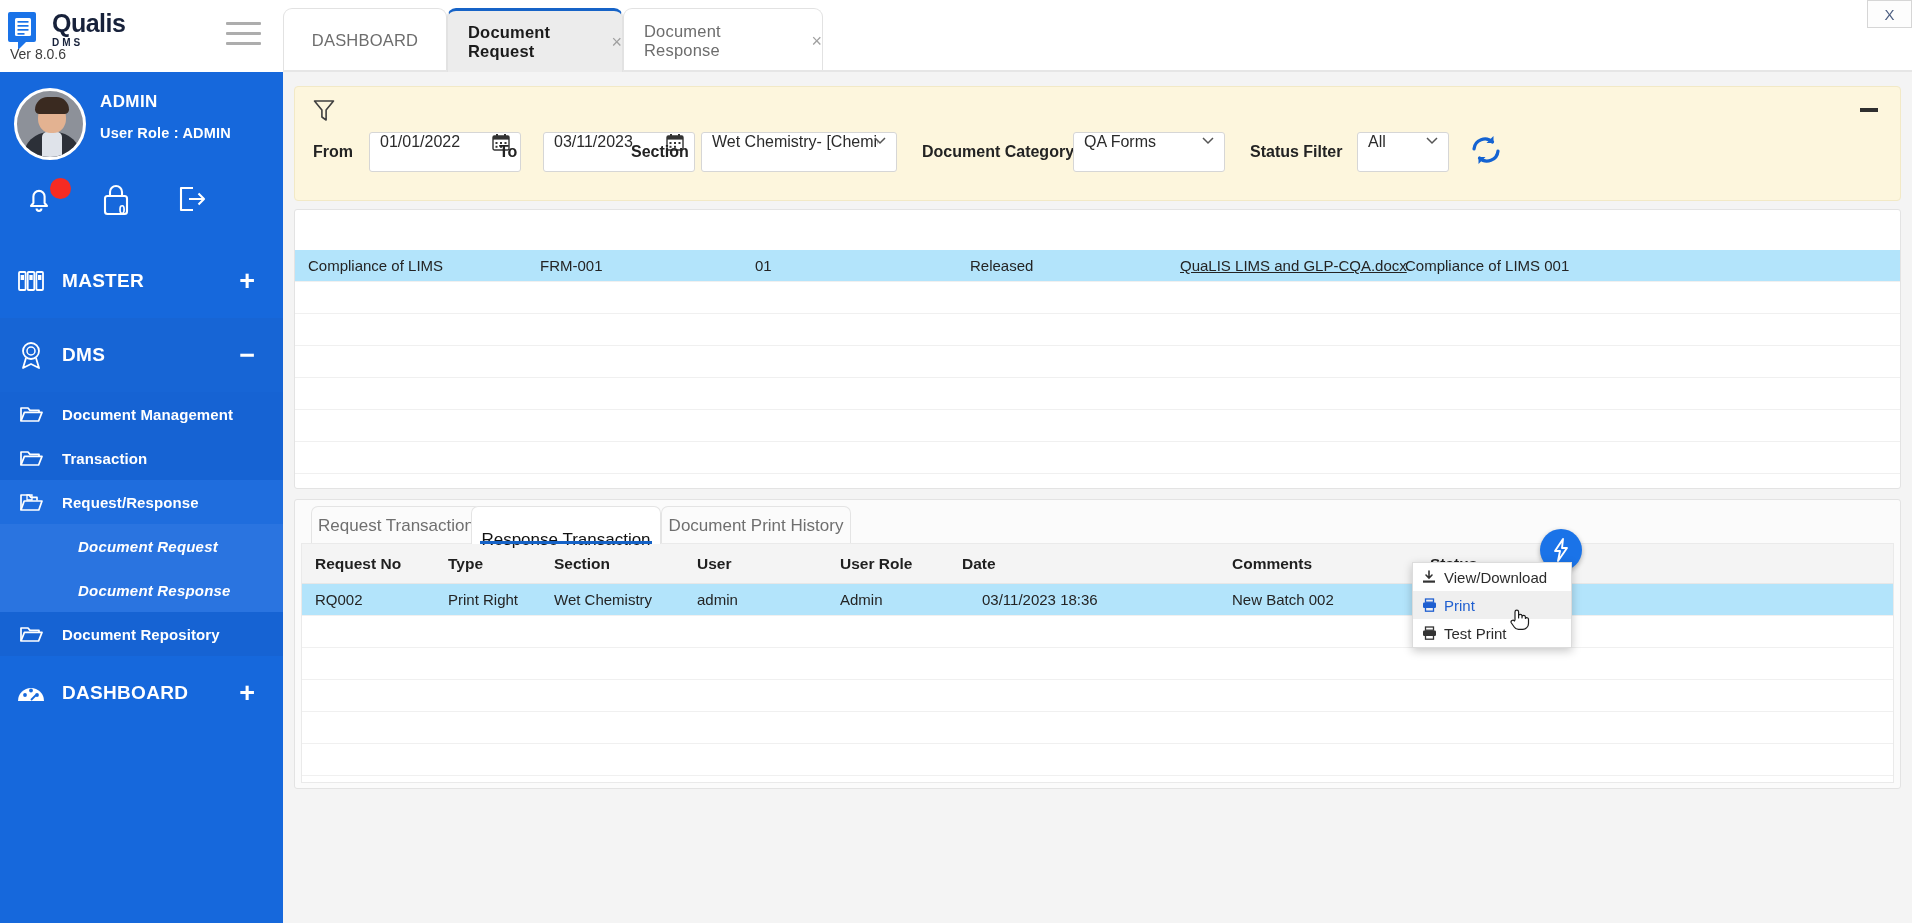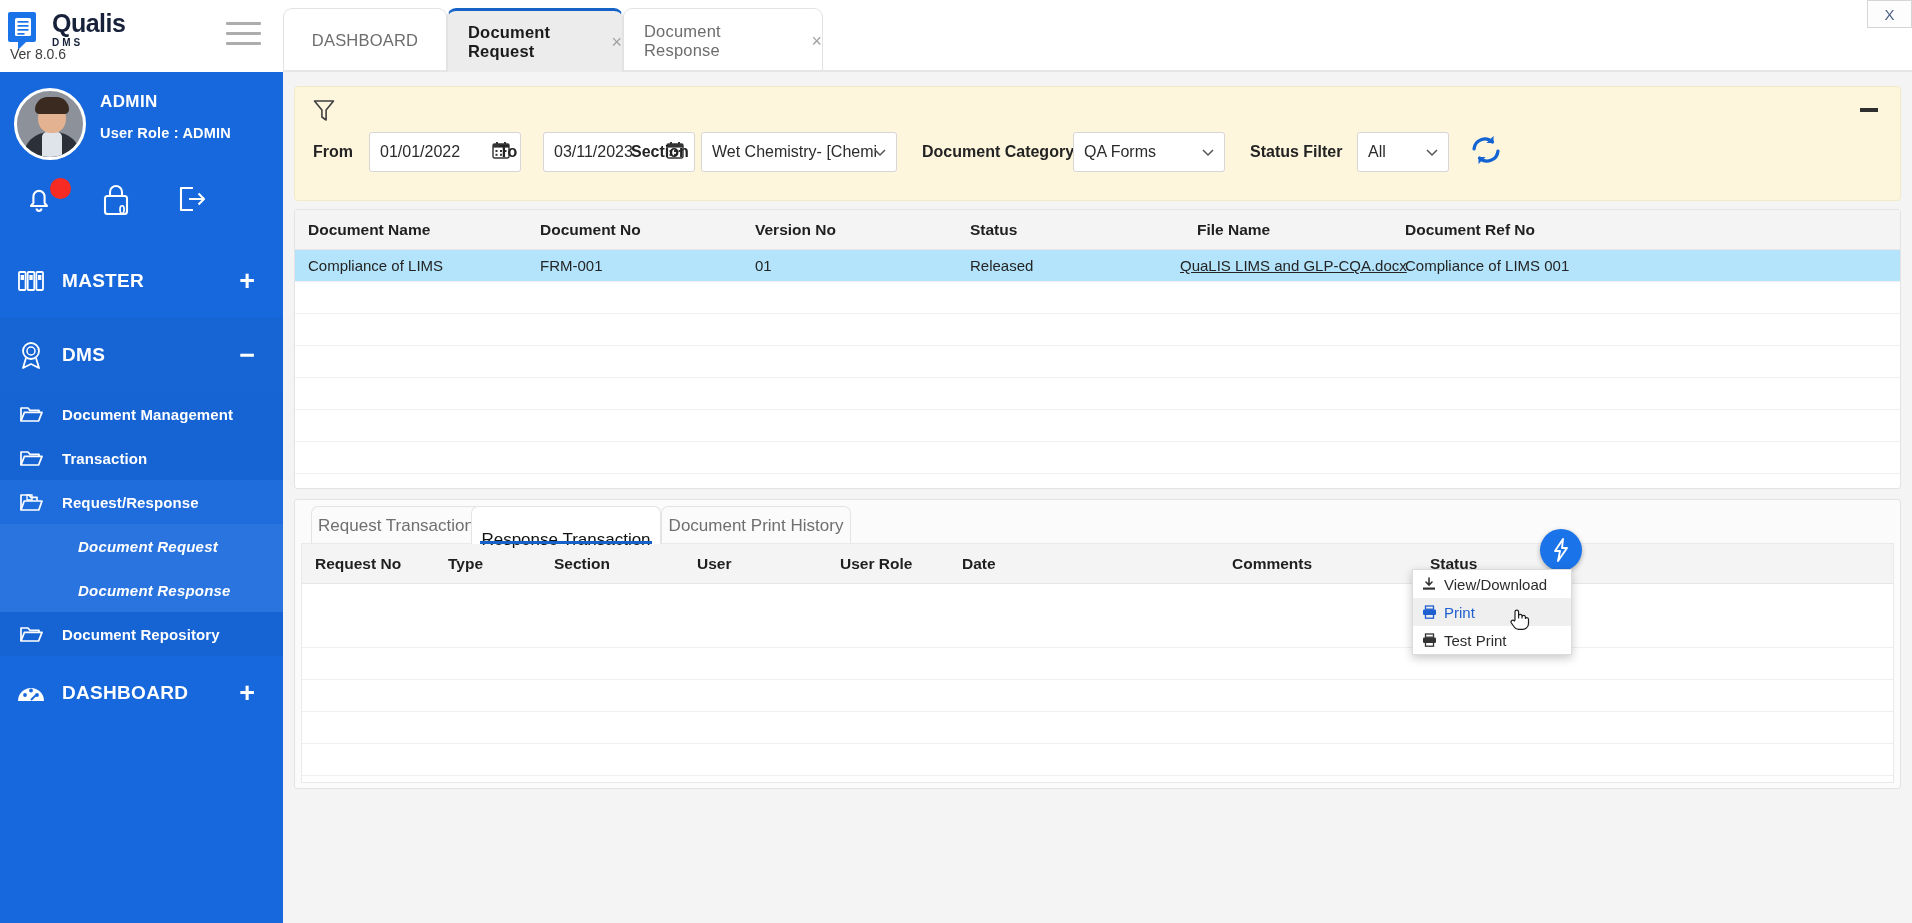--- a/index.html
+++ b/index.html
@@ -78,21 +78,21 @@
   .content { position: absolute; left: 283px; top: 72px; width: 1629px; height: 851px; background: #f4f4f4; }
 
   .filterpanel { position: absolute; left: 11px; top: 14px; width: 1607px; height: 115px;
                  background: #fdf6dd; border: 1px solid #f2e9c6; border-radius: 4px; }
   .funnel { position: absolute; left: 18px; top: 12px; }
   .minus-btn { position: absolute; right: 18px; top: 14px; width: 22px; height: 18px; cursor: pointer; }
   .minus-btn i { display: block; width: 18px; height: 4px; background: #2f2f2f; margin-top: 7px; }
 
   .flabel { position: absolute; top: 56px; font-size: 16px; font-weight: bold; color: #232323; }
   .fbox { position: absolute; top: 45px; background: #fff; border: 1px solid #d6d6d6; border-radius: 3px;
-          height: 40px; display: flex; align-items: center; padding: 14px 10px; cursor: pointer; }
+          height: 40px; display: flex; padding: 0 10px; cursor: pointer; }
   .fbox .fval { font-size: 16px; color: #2b2b2b; white-space: nowrap; overflow: hidden; }
   .fbox .cal { position: absolute; right: 10px; }
   .fbox .chev { position: absolute; right: 9px; width: 14px; height: 14px; }
   .refresh { position: absolute; left: 1174px; top: 46px; width: 40px; height: 40px; cursor: pointer; }
 
   .grid-card { position: absolute; left: 11px; top: 137px; width: 1607px; height: 280px;
                background: #ffffff; border: 1px solid #e3e3e3; border-radius: 3px; }
   .ghead { position: absolute; left: 0; top: 0; width: 100%; height: 40px; background: #f4f4f4; border-bottom: 1px solid #e7e7e7; }
   .ghead .th { position: absolute; top: 11px; font-size: 15.5px; font-weight: bold; color: #1f1f1f; white-space: nowrap; }
   .grow { position: absolute; left: 0; width: 100%; height: 32px; border-bottom: 1px solid #f0f0f0; }
@@ -113,21 +113,21 @@
   .btab-1 { left: 0; width: 170px; margin-left: 10px; }
   .btab-2 { left: 170px; width: 190px; z-index: 3; }
   .btab-3 { left: 360px; width: 190px; }
 
   .btable { position: absolute; left: 6px; top: 43px; width: 1593px; height: 240px; background: #fff; border: 1px solid #eaeaea; }
 
   .fab { position: absolute; left: 1245px; top: 29px; width: 42px; height: 42px; border-radius: 50%;
          background: #1a73e8; display: flex; align-items: center; justify-content: center; cursor: pointer;
          box-shadow: 0 2px 5px rgba(0,0,0,.3); z-index: 12; }
 
-  .ctxmenu { position: absolute; left: 1117px; top: 69px; width: 160px; background: #fff;
+  .ctxmenu { position: absolute; left: 1117px; top: 62px; width: 160px; background: #fff;
              border: 1px solid #dcdcdc; box-shadow: 0 3px 9px rgba(0,0,0,.22); z-index: 20; }
   .ctxitem { height: 28px; display: flex; align-items: center; padding-left: 9px; font-size: 15px; color: #2c2c2c; cursor: pointer; }
   .ctxitem.hl { background: #efefef; color: #1f5fd0; }
   .ctxitem .cglyph { width: 22px; display: flex; align-items: center; }
 
   .cursor { position: absolute; left: 1214px; top: 107px; width: 22px; height: 26px; z-index: 25; }
 </style>
 </head>
 <body>
 
@@ -386,28 +386,20 @@
         <svg width="34" height="34" viewBox="0 0 34 34">
           <path d="M5 16 a11 11 0 0 1 18.5 -7" fill="none" stroke="#1463d2" stroke-width="3.2" stroke-linecap="round"></path>
           <path d="M29 18 a11 11 0 0 1 -18.5 7" fill="none" stroke="#1463d2" stroke-width="3.2" stroke-linecap="round"></path>
           <path d="M24.5 3 l0 7 l-7 0 z" fill="#1463d2"></path>
           <path d="M9.5 31 l0 -7 l7 0 z" fill="#1463d2"></path>
         </svg>
       </div>
     </div>
 
     <div class="grid-card">
-      <div class="ghead">
-        <span class="th" style="left:13px;">Document Name</span>
-        <span class="th" style="left:245px;">Document No</span>
-        <span class="th" style="left:460px;">Version No</span>
-        <span class="th" style="left:675px;">Status</span>
-        <span class="th" style="left:902px;">File Name</span>
-        <span class="th" style="left:1110px;">Document Ref No</span>
-      </div>
 
       <div class="grow sel" style="top:40px;">
         <span class="td" style="left:13px;">Compliance of LIMS</span>
         <span class="td" style="left:245px;">FRM-001</span>
         <span class="td" style="left:460px;">01</span>
         <span class="td" style="left:675px;">Released</span>
         <span class="td glink" style="left:885px;">QuaLIS LIMS and GLP-CQA.docx</span>
         <span class="td" style="left:1110px;">Compliance of LIMS 001</span>
       </div>
 
@@ -437,20 +429,30 @@
           <span class="th" style="left:13px;">Request No</span>
           <span class="th" style="left:146px;">Type</span>
           <span class="th" style="left:252px;">Section</span>
           <span class="th" style="left:395px;">User</span>
           <span class="th" style="left:538px;">User Role</span>
           <span class="th" style="left:660px;">Date</span>
           <span class="th" style="left:930px;">Comments</span>
           <span class="th" style="left:1128px;">Status</span>
         </div>
 
+        <div class="grow sel" style="top:40px;">
+          <span class="td" style="left:13px;">RQ002</span>
+          <span class="td" style="left:146px;">Print Right</span>
+          <span class="td" style="left:252px;">Wet Chemistry</span>
+          <span class="td" style="left:395px;">admin</span>
+          <span class="td" style="left:538px;">Admin</span>
+          <span class="td" style="left:680px;">03/11/2023 18:36</span>
+          <span class="td" style="left:930px;">New Batch 002</span>
+          <span class="td" style="left:1128px;">R</span>
+        </div>
 
         <div class="grow" style="top:72px;"></div>
         <div class="grow" style="top:104px;"></div>
         <div class="grow" style="top:136px;"></div>
         <div class="grow" style="top:168px;"></div>
         <div class="grow" style="top:200px;"></div>
       </div>
 
       <div class="fab">
         <svg width="24" height="26" viewBox="0 0 24 26">

